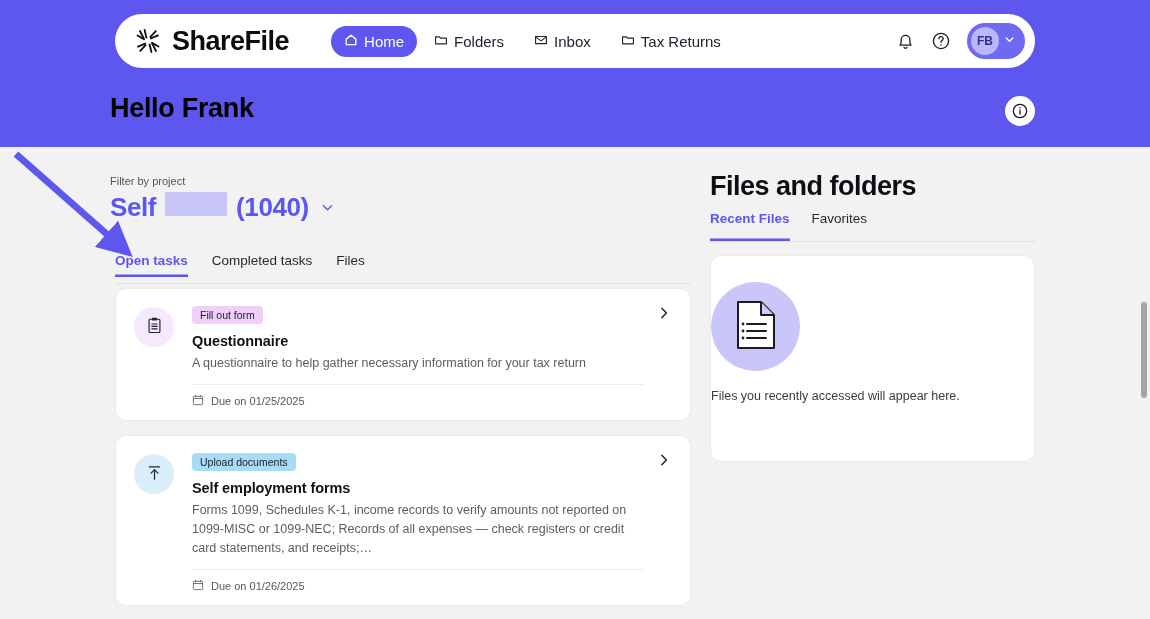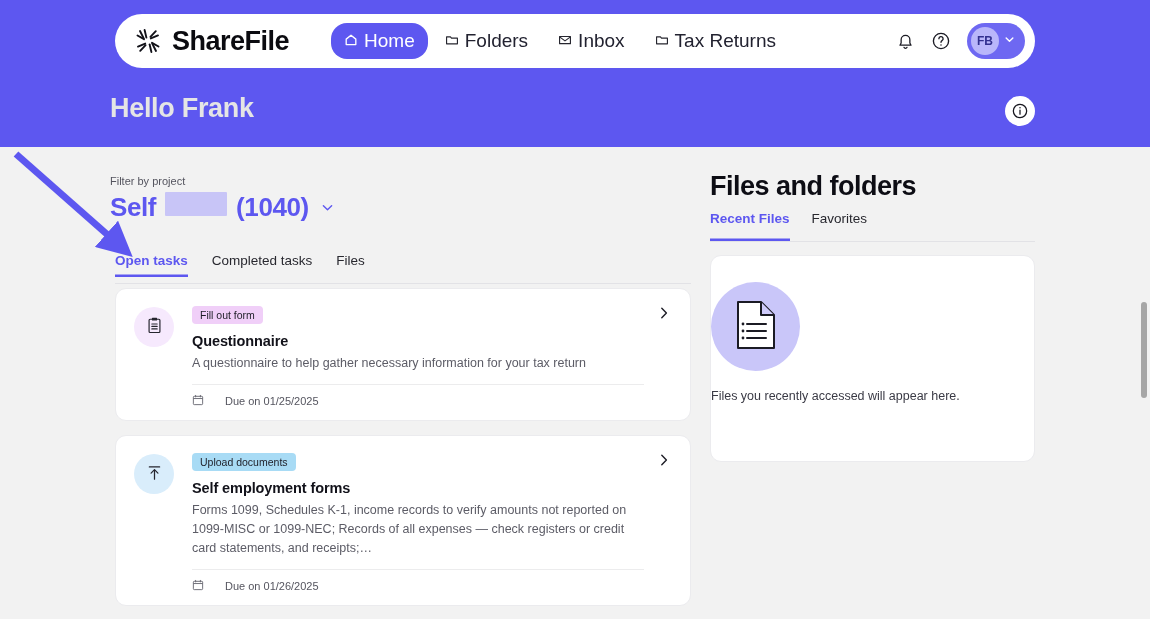--- a/index.html
+++ b/index.html
@@ -26,21 +26,21 @@
   }
   .brand { display: flex; align-items: center; margin-left: 18px; }
   .brand-logo { width: 30px; height: 30px; flex: none; }
   .brand-name {
     font-size: 27px; font-weight: bold; color: #0b0b10;
     letter-spacing: -0.5px; margin-left: 9px;
   }
   .nav-links { display: flex; align-items: center; margin-left: 42px; gap: 4px; }
   .nav-item {
     display: flex; align-items: center; gap: 6px;
-    font-size: 19px; color: #222230;
+    font-size: 15px; color: #222230;
     padding: 7px 13px; border-radius: 16px;
     cursor: pointer; white-space: nowrap;
   }
   .nav-item.active { background: #5d57f0; color: #ffffff; font-weight: normal; }
   .nav-item svg { flex: none; }
   .nav-right {
     margin-left: auto; margin-right: 10px;
     display: flex; align-items: center; gap: 16px;
   }
   .icon-btn { cursor: pointer; display: flex; align-items: center; }
@@ -50,21 +50,21 @@
     padding: 4px 9px 4px 4px; cursor: pointer;
   }
   .avatar {
     width: 28px; height: 28px; border-radius: 50%;
     background: #b9b6fa; color: #32308f;
     font-size: 12px; font-weight: bold;
     display: flex; align-items: center; justify-content: center;
   }
   .greeting {
     position: absolute; left: 110px; top: 93px;
-    font-size: 27px; font-weight: bold; color: #e5e5e5;
+    font-size: 27px; font-weight: bold; color: #000000;
     letter-spacing: -0.3px;
   }
   .info-circle {
     position: absolute; right: 115px; top: 96px;
     width: 30px; height: 30px; border-radius: 50%;
     background: #ffffff; display: flex; align-items: center; justify-content: center;
     cursor: pointer;
   }
 
   
@@ -130,21 +130,21 @@
     font-size: 14.5px; font-weight: bold; color: #12121a;
     margin-bottom: 5px; letter-spacing: -0.1px;
   }
   .task-desc {
     font-size: 12.5px; color: #5c5c66; line-height: 19px;
     padding-bottom: 11px;
   }
   .task-foot {
     border-top: 1px solid #ececed;
     padding: 9px 0 12px 0;
-    display: flex; align-items: center; gap: 21px;
+    display: flex; align-items: center; gap: 7px;
     font-size: 11px; color: #55555f;
   }
   .task-chevron {
     position: absolute; right: 18px; top: 16px;
     cursor: pointer;
   }
 
   
   .right-col {
     position: absolute; left: 692px; top: 0;

